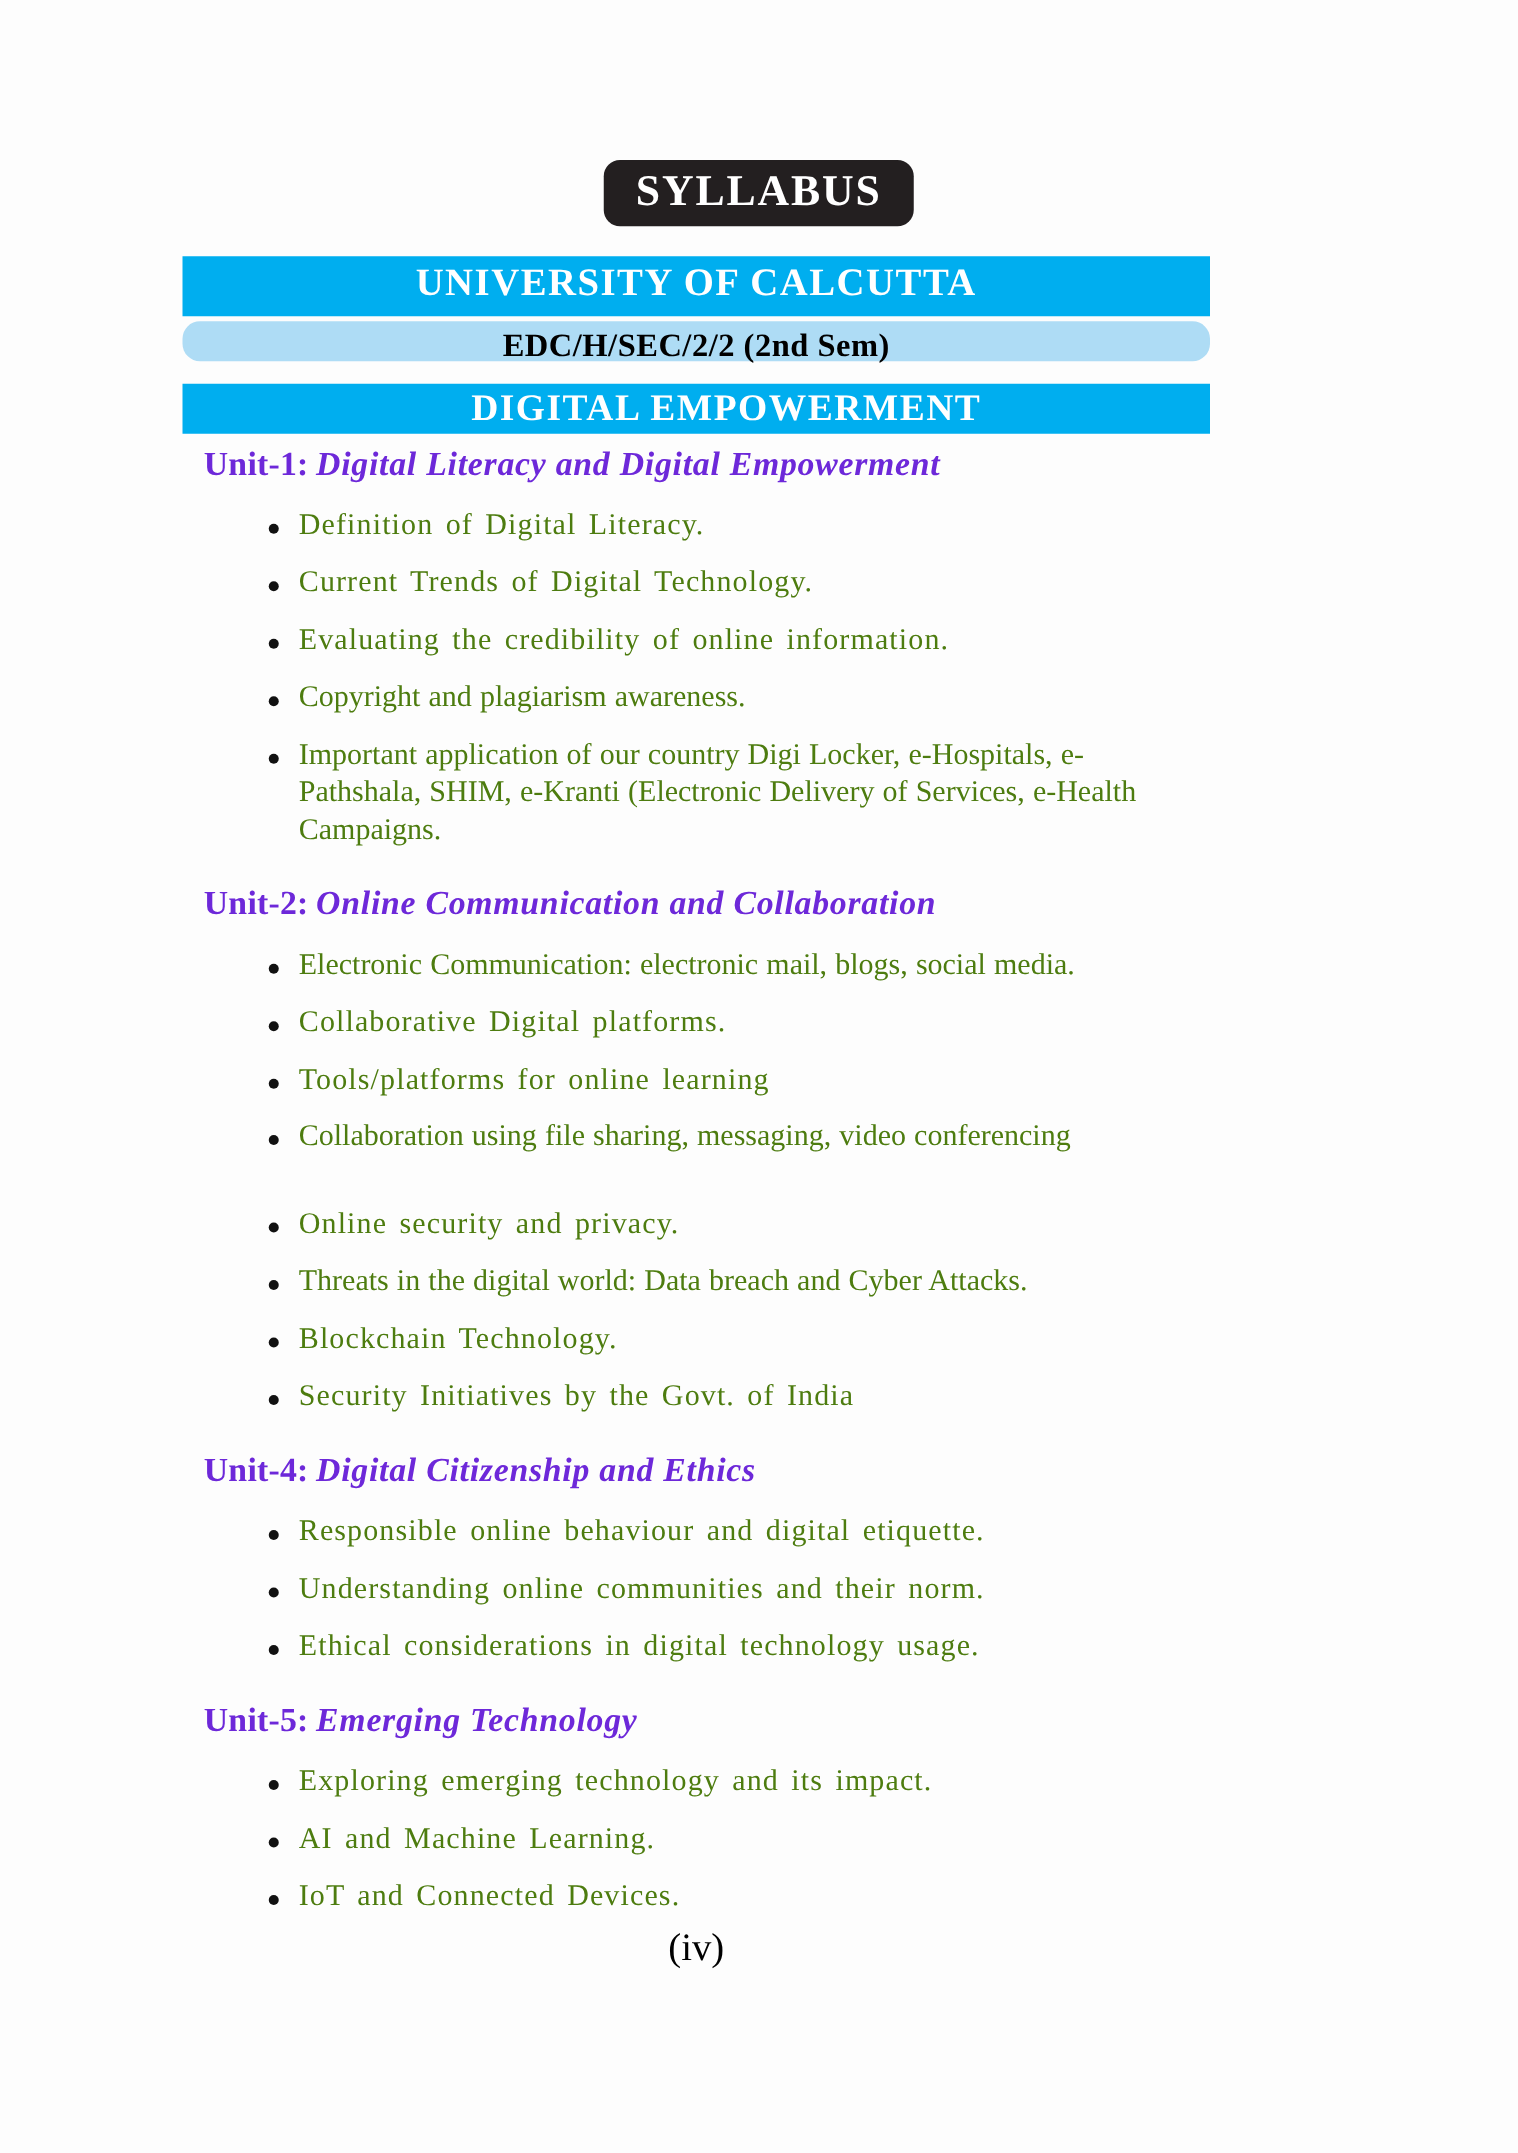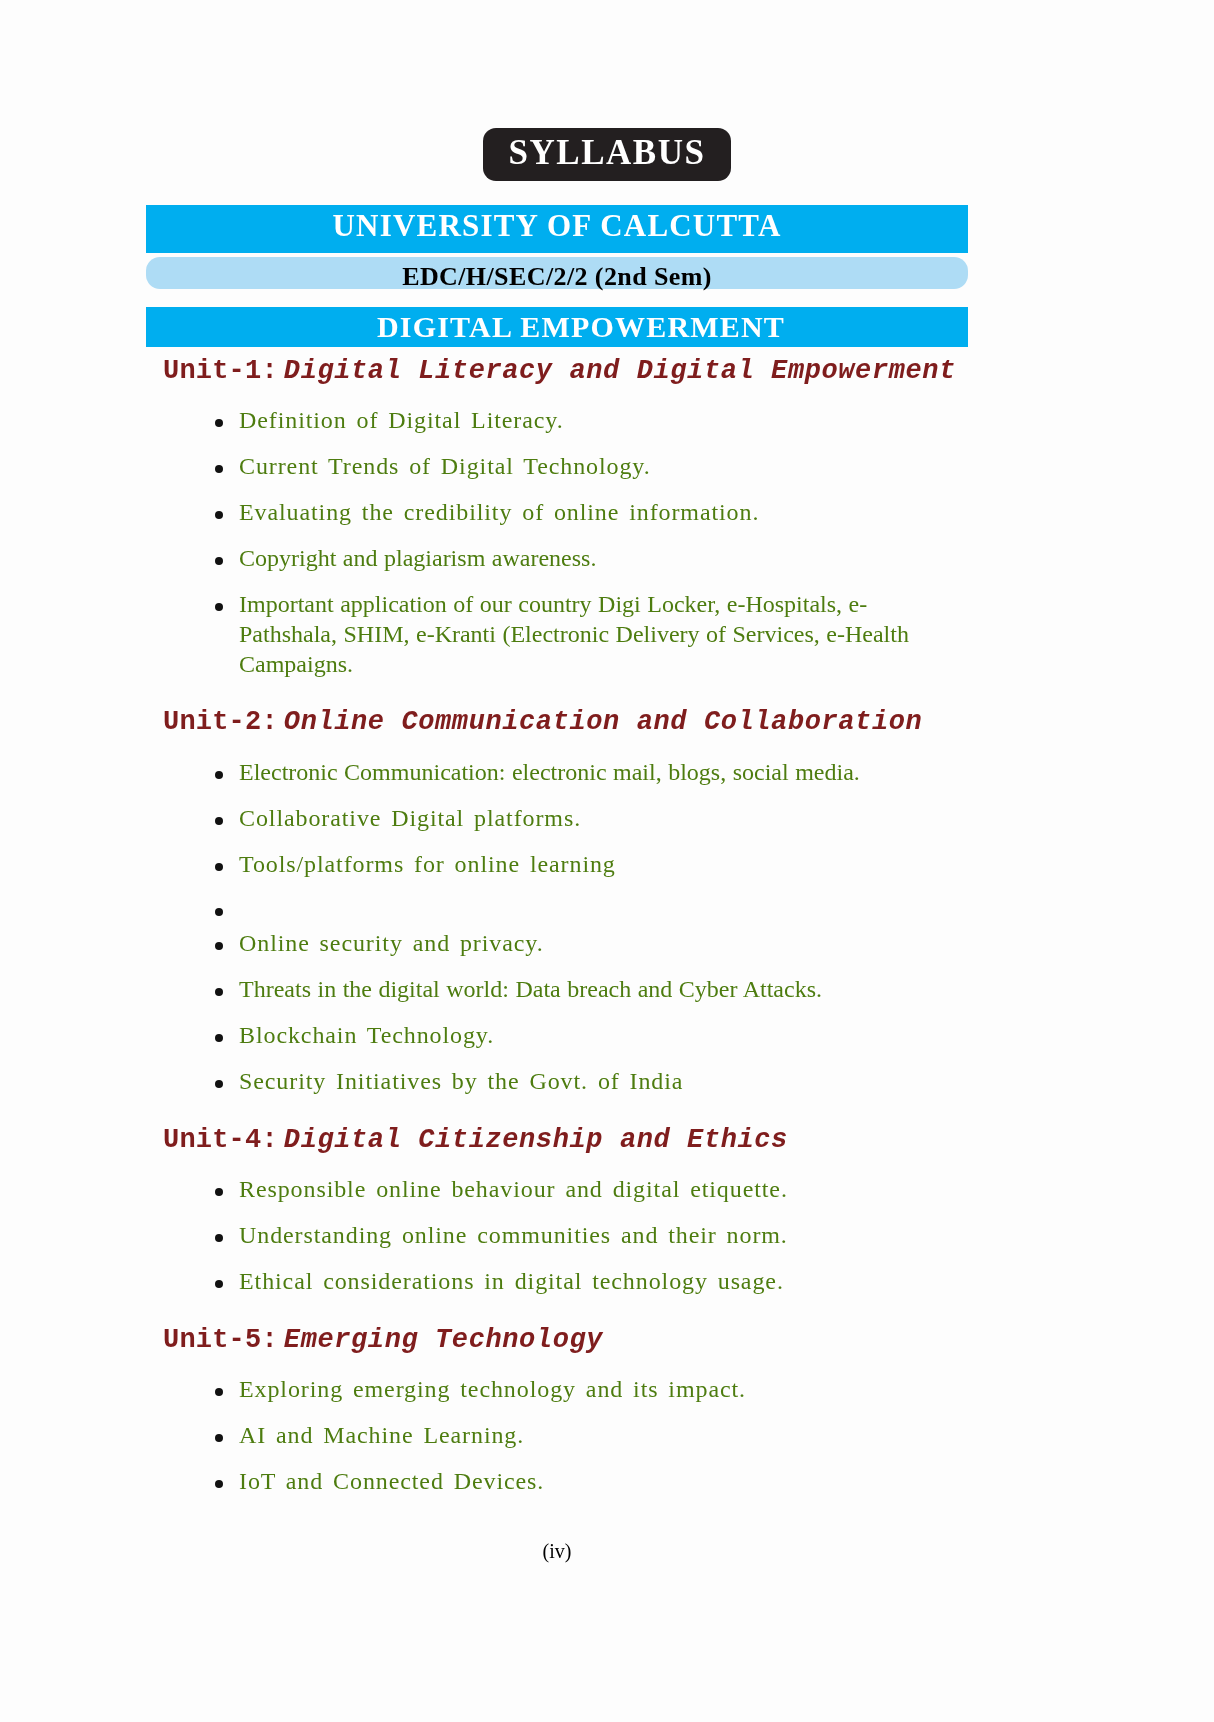--- a/index.html
+++ b/index.html
@@ -91,24 +91,24 @@
     position: absolute;
     top: 352px;
     left: 163px;
     width: 800px;
   }
 
   .unit-block {
     margin: 0 0 6px 0;
   }
   .unit-heading {
-    font-family: Liberation Mono, monospace;
+    font-family: Liberation Serif, serif;
     font-size: 27px;
     font-weight: bold;
-    color: #7f1d1d;
+    color: #6d28d9;
     line-height: 1.42;
     margin: 0 0 1px 0;
     white-space: nowrap;
   }
   .unit-heading .unit-label {
     font-style: normal;
     letter-spacing: 0.2px;
   }
   .unit-heading .unit-title {
     font-style: italic;
@@ -151,21 +151,21 @@
   .unit-gap { height: 18px; }
 
   
   .footer {
     position: absolute;
     top: 1540px;
     left: 0;
     width: 1114px;
     text-align: center;
     font-family: "Liberation Serif", serif;
-    font-size: 20px;
+    font-size: 31px;
     color: #000000;
   }
 </style>
 </head>
 <body>
 
 <div class="page">
 
   <div class="syllabus-wrap">
     <span class="syllabus-badge">SYLLABUS</span>
@@ -193,21 +193,21 @@
     <div class="unit-gap"></div>
 
     <div class="unit-block">
       <div class="unit-heading">
         <span class="unit-label">Unit-2:</span><span class="unit-title">Online Communication and Collaboration</span>
       </div>
       <ul class="bullets">
         <li class="tight"><span class="dot"></span><span>Electronic Communication: electronic mail, blogs, social media.</span></li>
         <li class="spaced"><span class="dot"></span><span>Collaborative  Digital  platforms.</span></li>
         <li class="spaced"><span class="dot"></span><span>Tools/platforms  for  online  learning</span></li>
-        <li class="tight"><span class="dot"></span></li>
+        <li class="tight"><span class="dot"></span><span>Collaboration using file sharing, messaging, video conferencing</span></li>
       </ul>
     </div>
 
     <div class="unit-gap"></div>
 
     <div class="unit-block">
       <ul class="bullets">
         <li class="spaced"><span class="dot"></span><span>Online  security  and  privacy.</span></li>
         <li class="tight"><span class="dot"></span><span>Threats  in  the  digital  world:  Data  breach  and  Cyber  Attacks.</span></li>
         <li class="spaced"><span class="dot"></span><span>Blockchain  Technology.</span></li>

